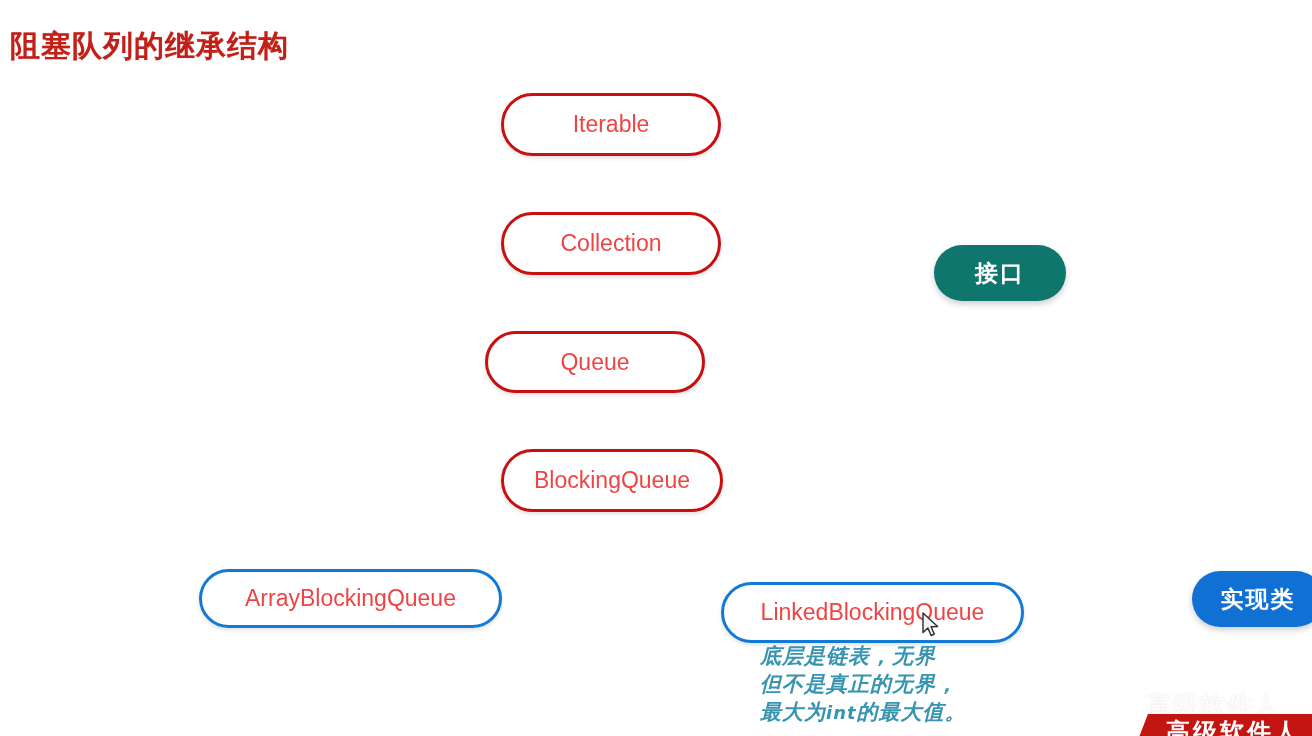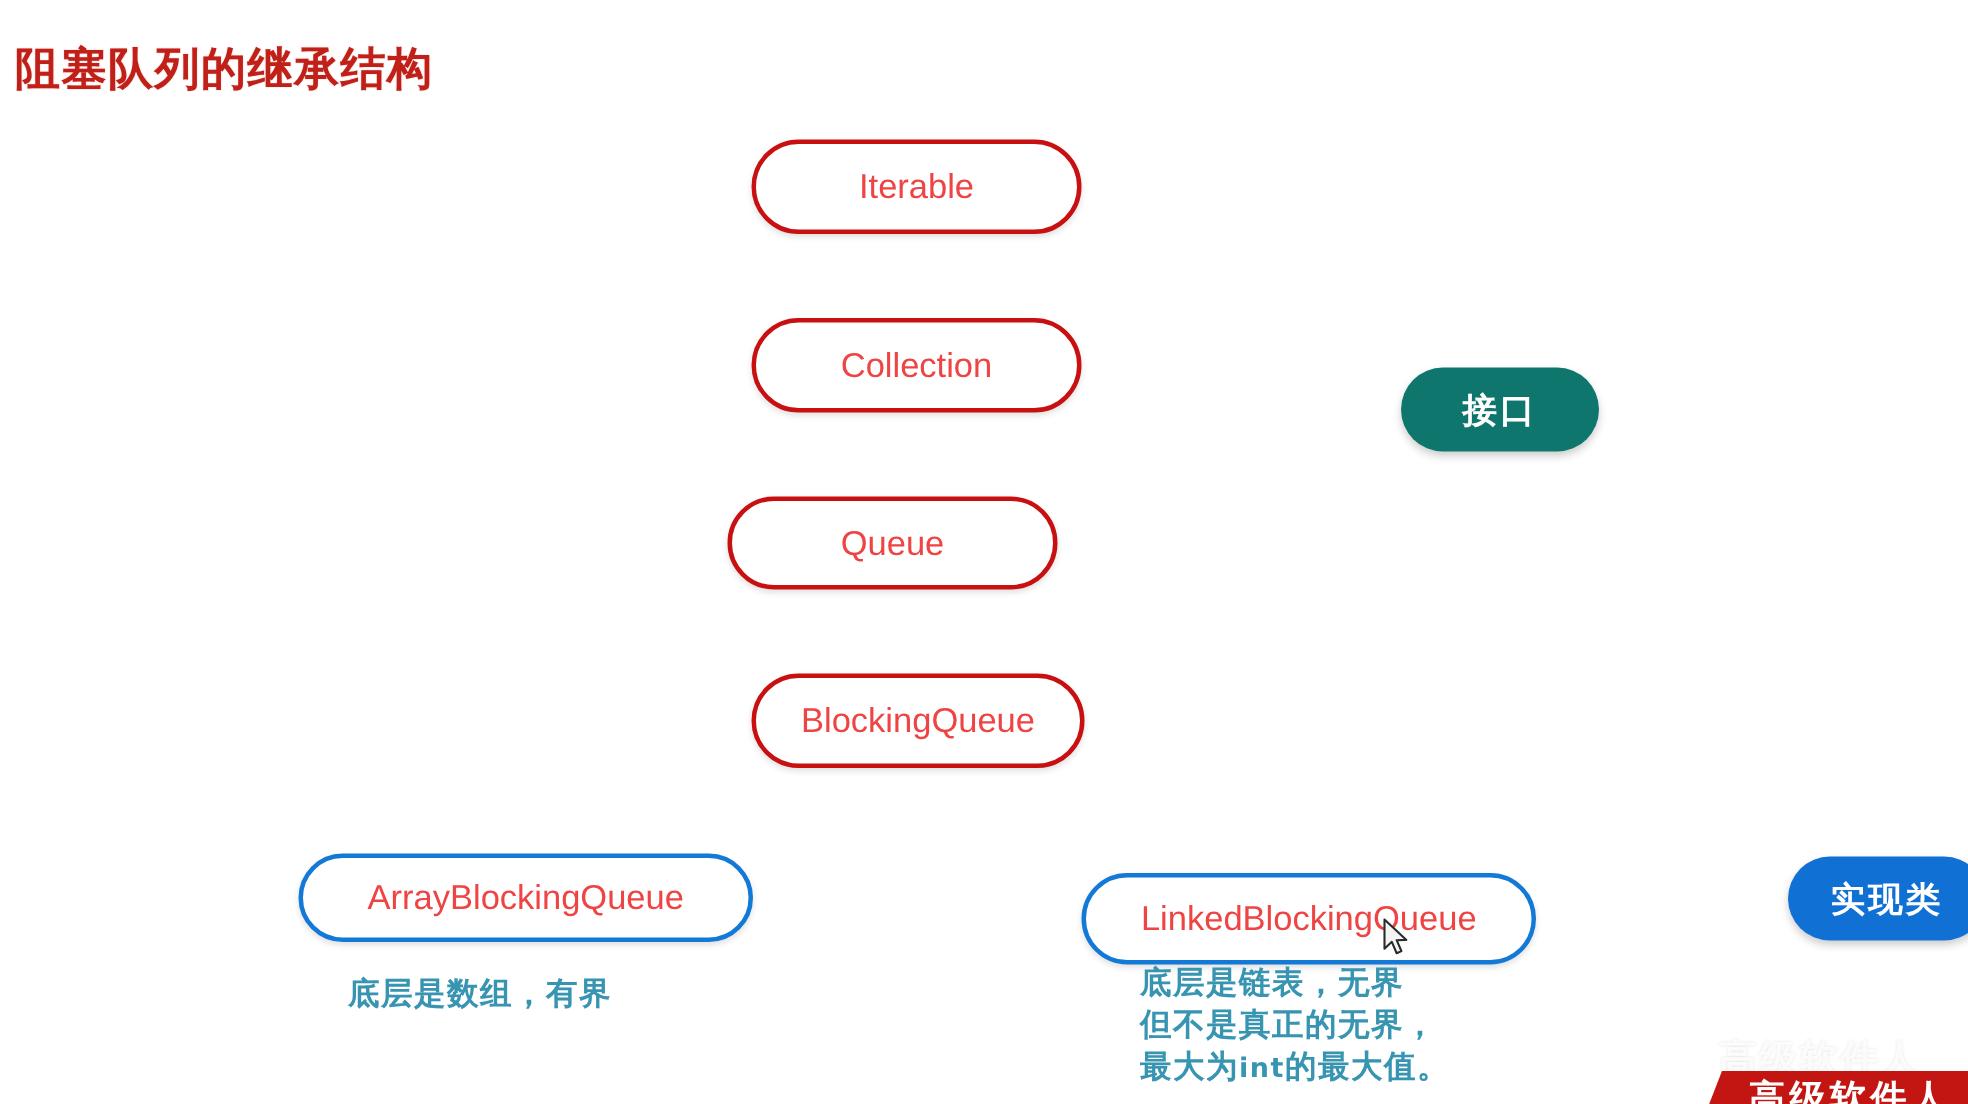--- a/index.html
+++ b/index.html
@@ -89,21 +89,21 @@
     position: absolute;
     color: #3895B2;
     font-size: 21px;
     font-weight: 700;
     letter-spacing: 1px;
     white-space: nowrap;
     line-height: 27px;
   }
   .annot-array  { left: 232px; top: 649px; }
   .annot-linked { left: 760px; top: 642px; }
-  .annot-linked div { margin-bottom: 1px; }
+  .annot-linked div { margin-bottom: 1px; font-style: italic; }
   .annot-linked .mono-int {
     font-family: "DejaVu Sans", sans-serif;
     font-size: 18px;
     text-align: right;
   }
 
   
   .cursor {
     position: absolute;
     left: 922px;
@@ -179,21 +179,20 @@
   </div>
 
   <div class="pill pill-interface">
     <span>接口</span>
   </div>
 
   <div class="pill pill-impl">
     <span>实现类</span>
   </div>
 
-  <div class="annot annot-array">底层是数组，有界</div>
 
   <div class="annot annot-linked">
     <div>底层是链表，无界</div>
     <div>但不是真正的无界，</div>
     <div><span>最大为</span><span class="mono-int">int</span><span>的最大值。</span></div>
   </div>
 
   <svg class="cursor" viewBox="0 0 18 26">
     <path d="M1,1 L1,20.5 L5.9,15.9 L9.1,23.5 L12.3,22.1 L9.1,14.8 L15.6,14.6 Z" fill="#f4f4f4" stroke="#2b2b2b" stroke-width="1.4" stroke-linejoin="round"></path>
   </svg>

